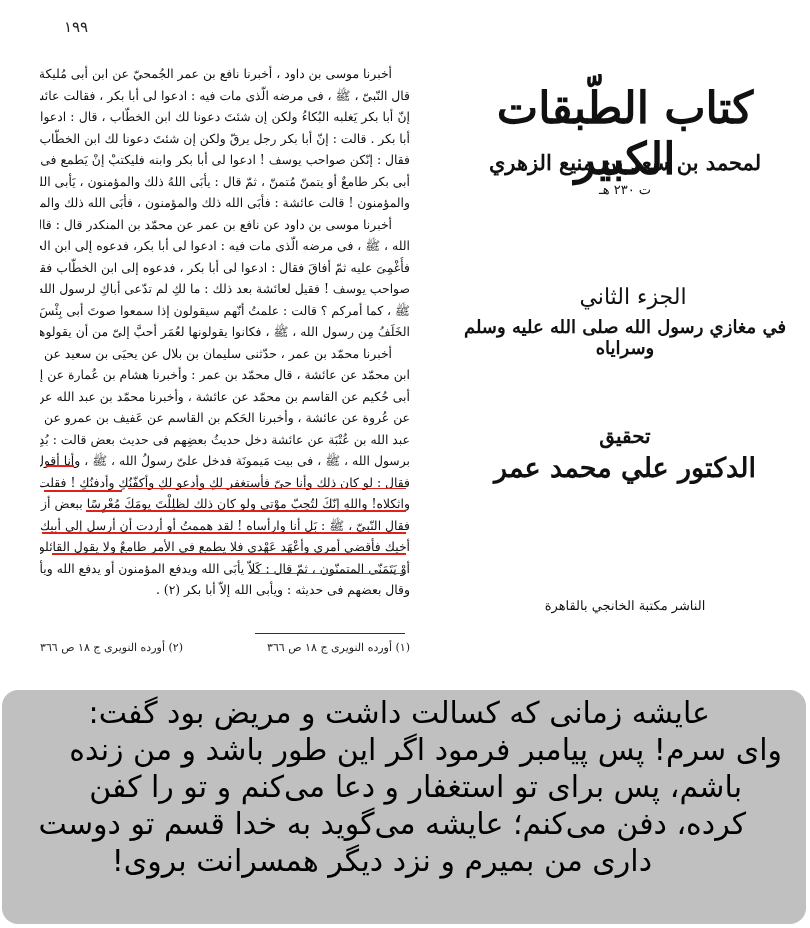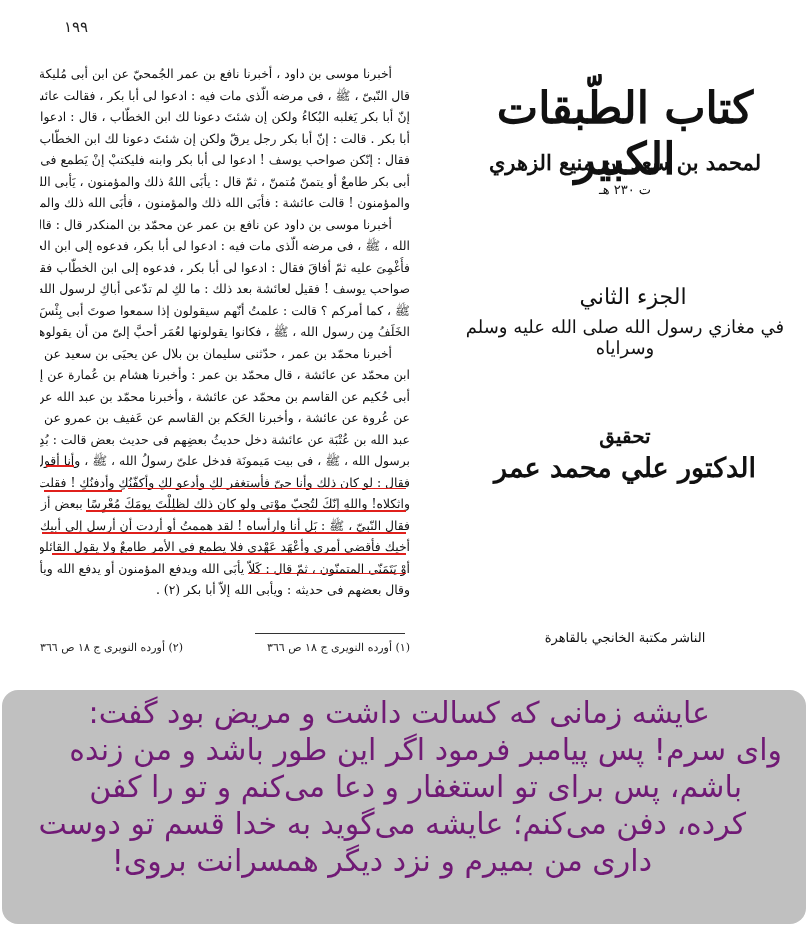--- a/index.html
+++ b/index.html
@@ -16,28 +16,28 @@
 
   .footnote-rule { position:absolute; left:255px; top:633px; width:150px; height:1px; background:#333; }
   .footnotes { position:absolute; left:40px; top:641px; width:370px; direction:rtl; font-size:11px; display:flex; justify-content:space-between; color:#222; }
 
   
   .title-col { position:absolute; left:440px; top:0; width:370px; direction:rtl; text-align:center; }
   .book-title { position:absolute; left:0; width:370px; top:52px; font-size:44px; font-weight:bold; font-family:"DejaVu Serif", serif; letter-spacing:-1px;margin-top:30px; }
   .author { position:absolute; left:0; width:370px; top:150px; font-size:21px; font-weight:bold; }
   .death { position:absolute; left:0; width:370px; top:182px; font-size:13px; }
   .volume { position:absolute; left:8px; width:370px; top:284px; font-size:22px; font-weight:normal; }
-  .subtitle { position:absolute; left:0; width:370px; top:316px; font-size:18px; font-weight:normal; }
+  .subtitle { position:absolute; left:0; width:370px; top:316px; font-size:18px; font-weight:bold; }
   .editing-label { position:absolute; left:0; width:370px; top:424px; font-size:20px; font-weight:bold;text-align:center; }
   .editor { position:absolute; left:0; width:370px; top:452px; font-size:27px; font-weight:bold; }
-  .publisher { position:absolute; left:0; width:370px; top:598px; font-size:13px;margin-top:32px; }
+  .publisher { position:absolute; left:0; width:370px; top:598px; font-size:13px; }
 
   
   .caption-box { position:absolute; left:2px; top:690px; width:804px; height:234px; background:#c0c0c0; border-radius:16px; direction:rtl; box-sizing:border-box; padding:4px 24px 0 18px; }
-  .caption-line { font-family:"DejaVu Sans", sans-serif; color:#701a75; font-size:30px; line-height:37px; height:37px; white-space:nowrap; text-align:right; }
+  .caption-line { font-family:"DejaVu Sans", sans-serif; color:#000000; font-size:30px; line-height:37px; height:37px; white-space:nowrap; text-align:right; }
   .caption-line.c1 { padding-right:72px; }
   .caption-line.c2 { padding-right:0px; }
   .caption-line.c3 { padding-right:40px; }
   .caption-line.c4 { padding-right:36px; }
   .caption-line.c5 { padding-right:130px; }
 </style>
 </head>
 <body>
 
 <div class="page-number">١٩٩</div>

